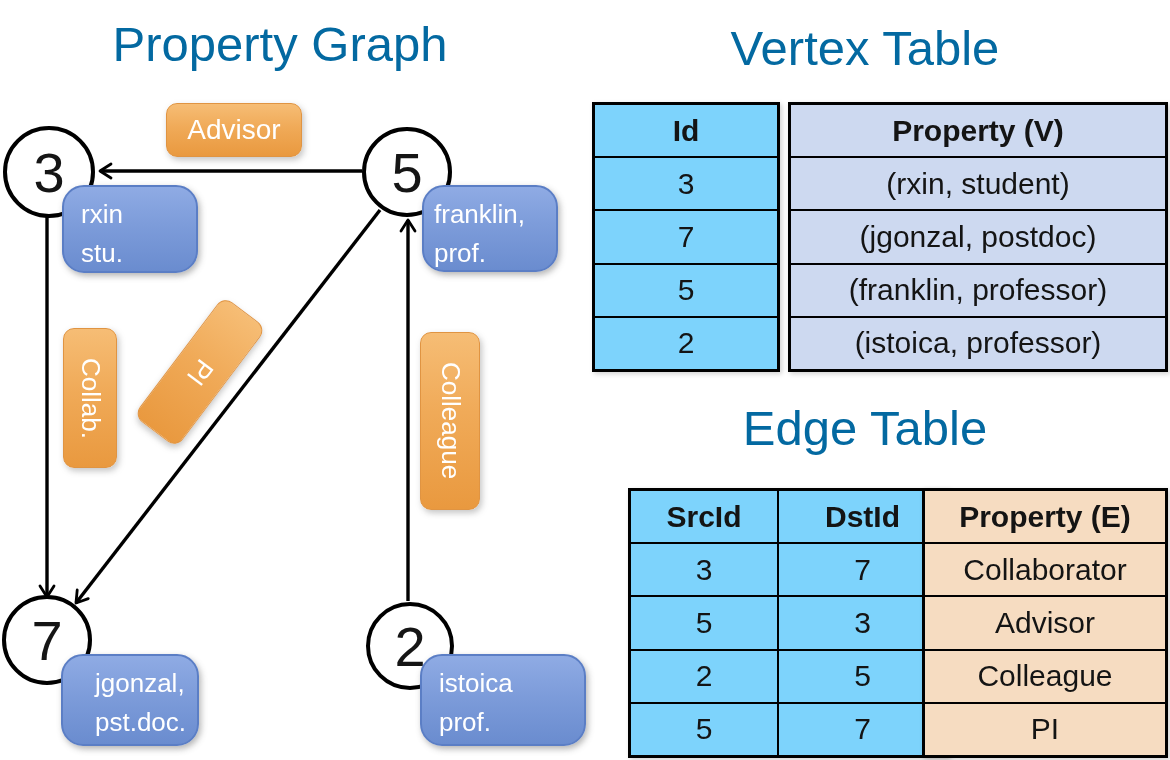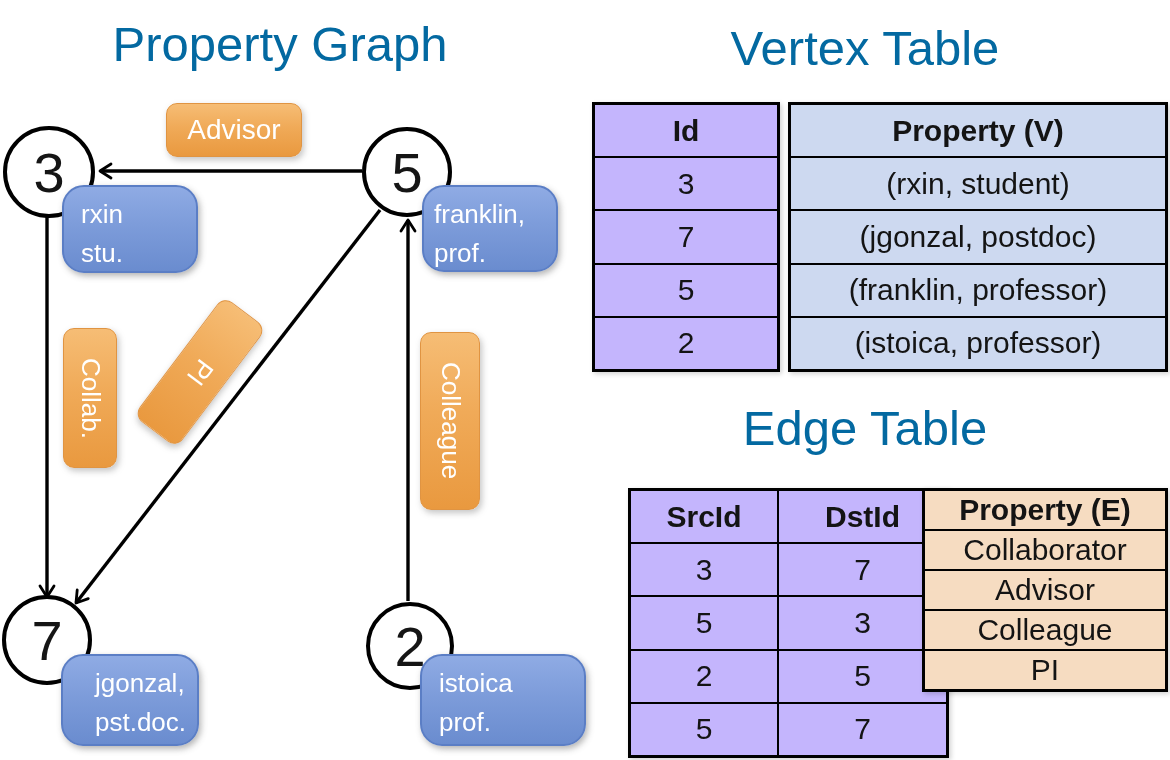--- a/index.html
+++ b/index.html
@@ -100,32 +100,32 @@
     background: #000;
     border: 3px solid #000;
     box-shadow: 2px 2px 5px rgba(0,0,0,0.18);
   }
   .cell {
     display: flex;
     align-items: center;
     justify-content: center;
     font-size: 30px;
     color: #141414;
-    background: #c4b5fd;
+    background: #7dd3fc;
     white-space: nowrap;
   }
   .hdr { font-weight: 700; }
   .bluecell { background: var(--vertex_cell_fill, #CDD9F0); }
   .tancell  { background: var(--edge_cell_fill,  #F6DCC1); }
 
   #vt-id   { left: 592px; top: 102px; width: 188px; height: 270px; grid-template-rows: repeat(5, 1fr); }
   #vt-prop { left: 788px; top: 102px; width: 380px; height: 270px; grid-template-rows: repeat(5, 1fr); }
   #et-ids  { left: 592px; top: 488px; width: 321px; height: 270px;
              grid-template-columns: 146px 167px; grid-template-rows: repeat(5, 1fr); margin-left: 36px; }
-  #et-prop { left: 922px; top: 488px; width: 246px; height: 204px; grid-template-rows: repeat(5, 1fr); }
+  #et-prop { left: 922px; top: 488px; width: 246px; height: 270px; grid-template-rows: repeat(5, 1fr); }
 </style>
 </head>
 <body>
 
 <div class="stage">
 
   <div class="big-title" id="graph-title">Property Graph</div>
   <div class="big-title" id="vertex-title">Vertex Table</div>
   <div class="big-title" id="edge-title">Edge Table</div>
 

